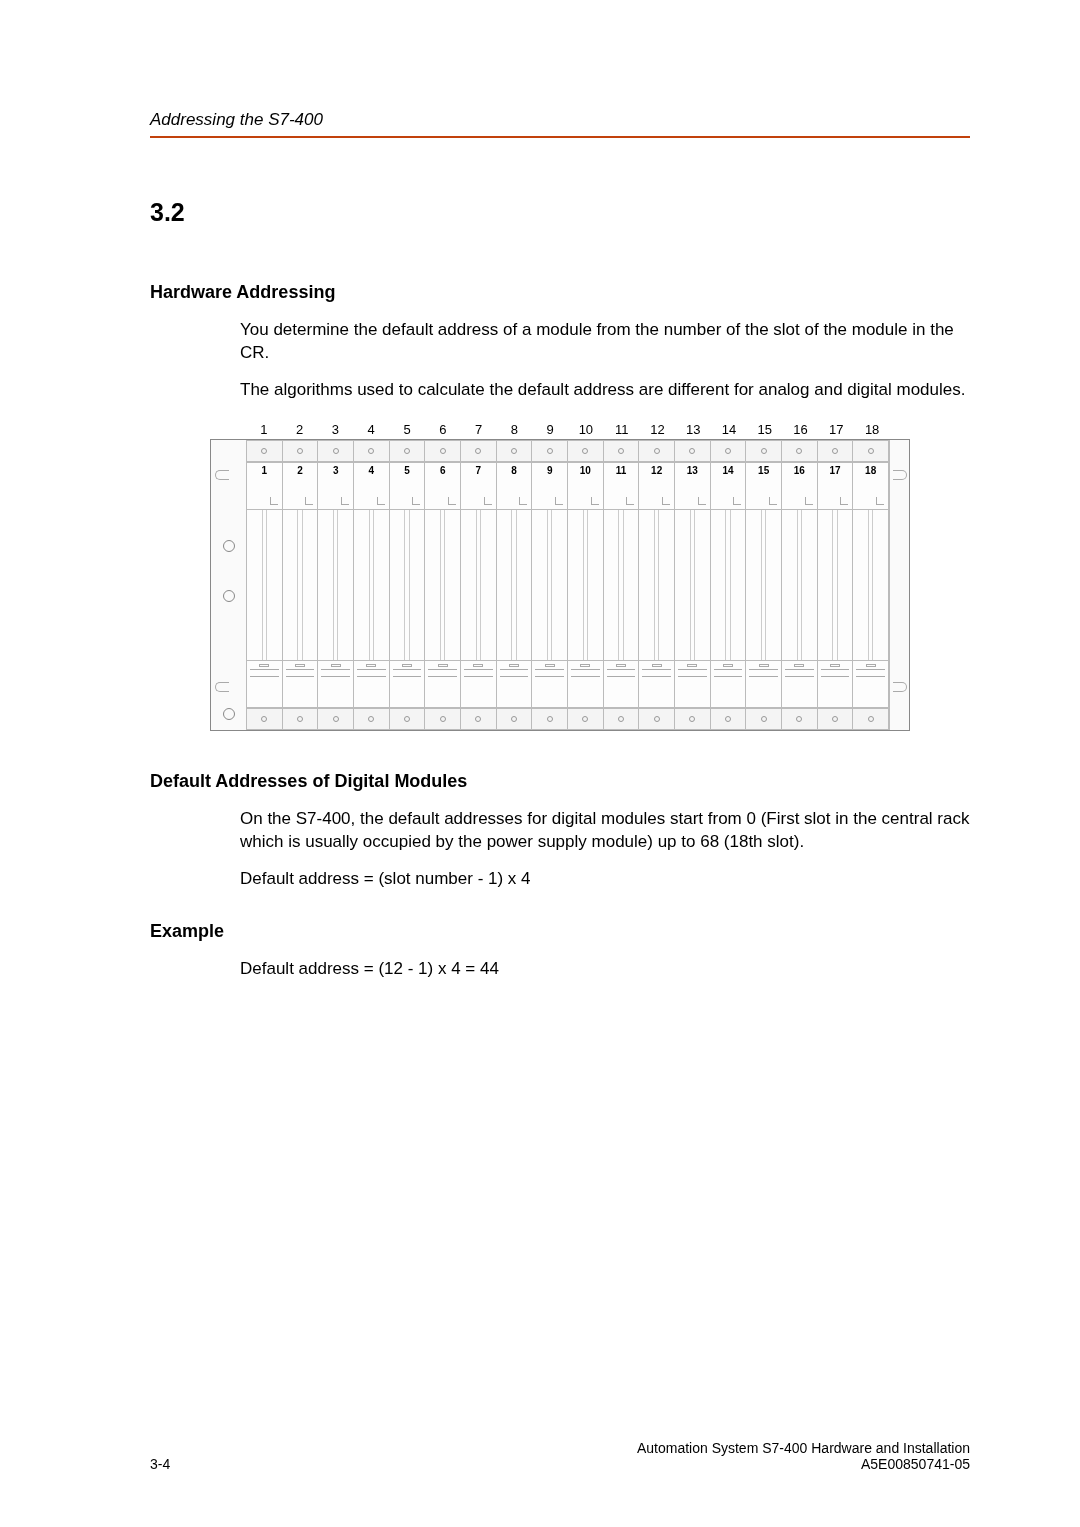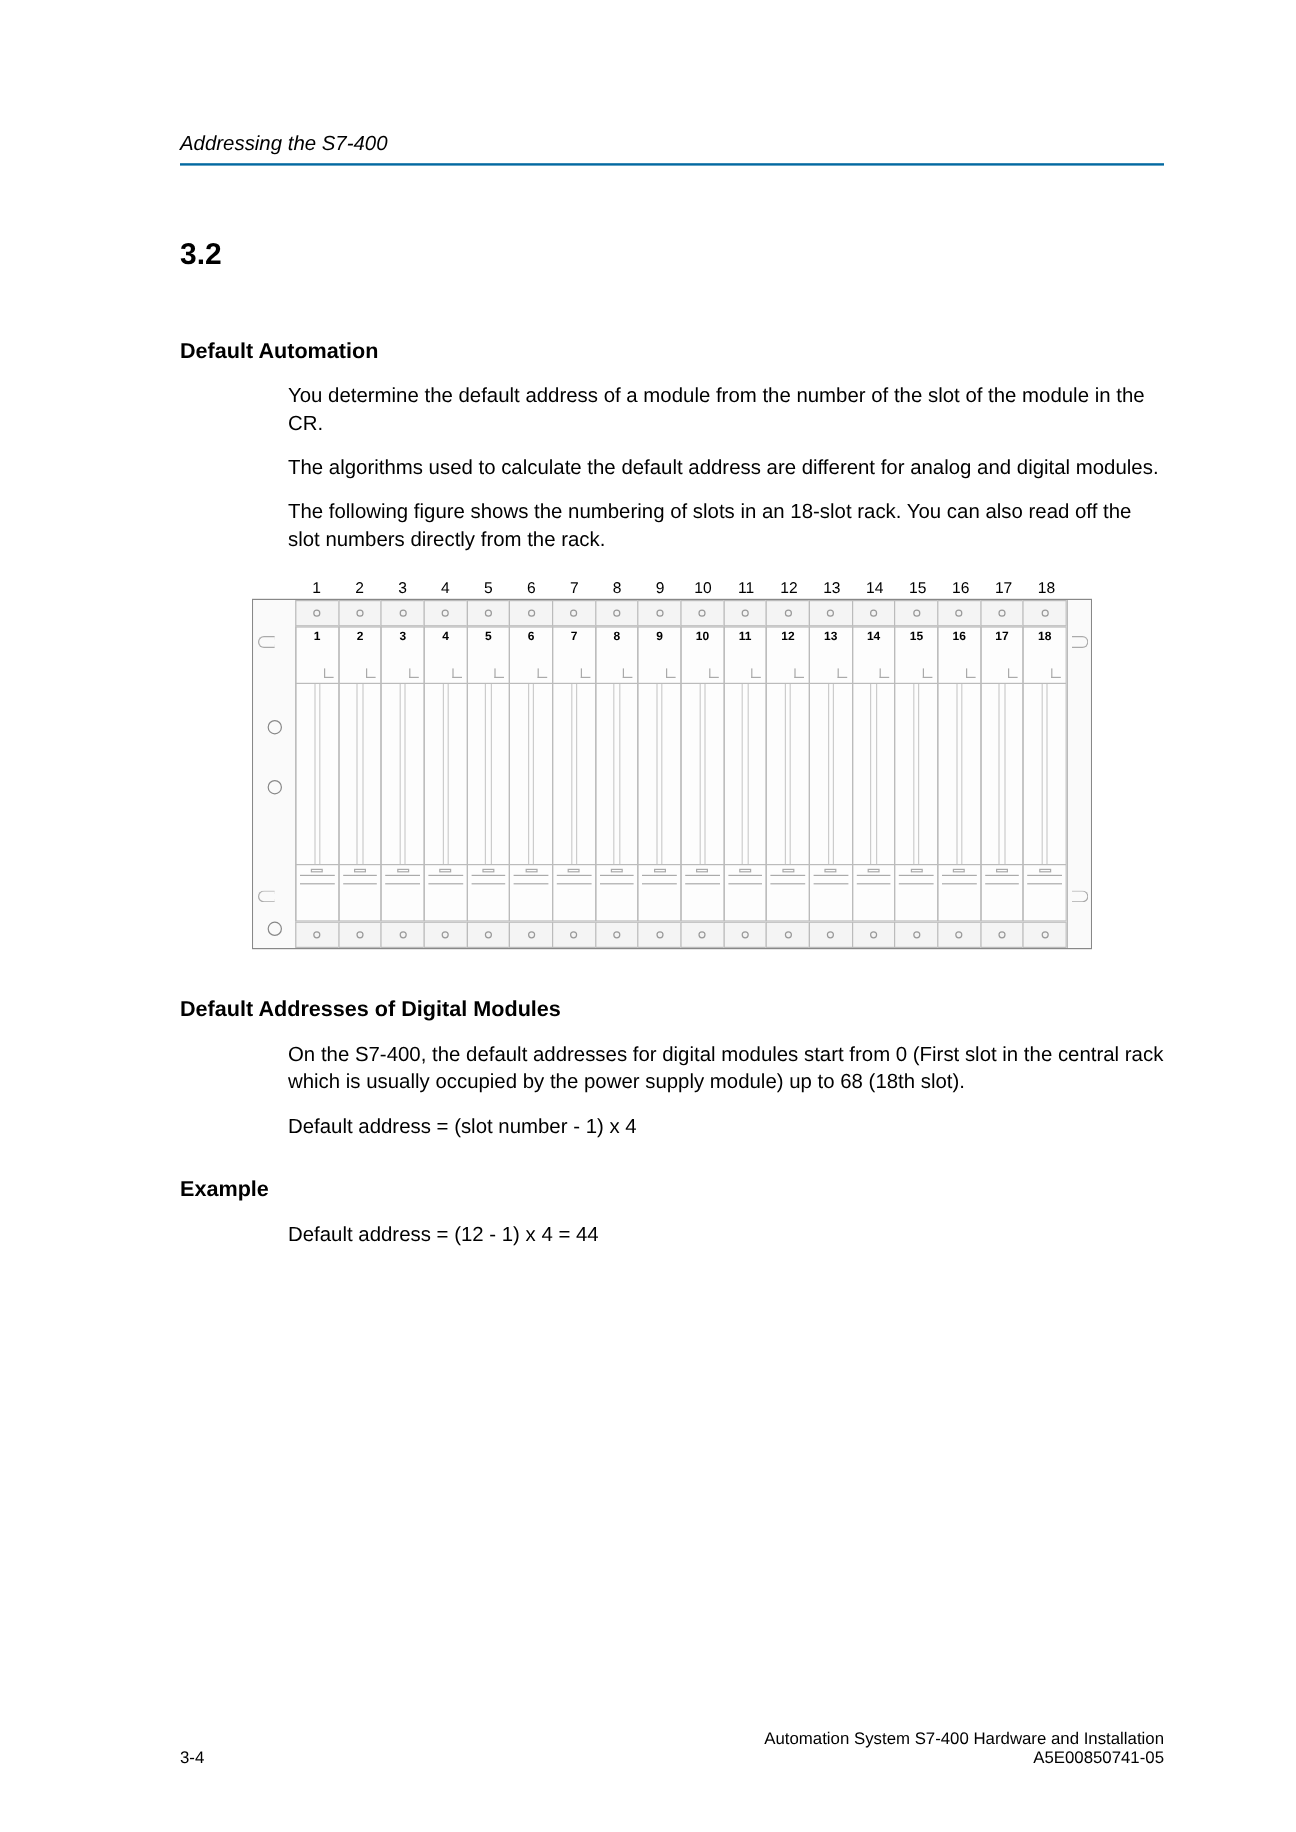--- a/index.html
+++ b/index.html
@@ -8,21 +8,21 @@
     font-family: Arial, Helvetica, sans-serif;
     color: #000;
     width: 1080px;
     height: 1527px;
     position: relative;
     padding: 110px 110px 60px 150px;
   }
   .running-head {
     font-style: italic;
     font-size: 17px;
-    border-bottom: 2px solid #0369a1;
+    border-bottom: 2px solid #c2410c;
     padding-bottom: 6px;
     margin-bottom: 60px;
   }
   .section-title {
     display: flex;
     gap: 50px;
     font-weight: bold;
     font-size: 25px;
     margin-bottom: 55px;
   }
@@ -92,25 +92,24 @@
 </style>
 </head>
 <body>
 
 <div class="running-head">Addressing the S7-400</div>
 
 <div class="section-title">
   <span class="section-num">3.2</span>
 </div>
 
-<h3>Default Automation</h3>
+<h3>Hardware Addressing</h3>
 <div class="body-block">
   <p>You determine the default address of a module from the number of the slot of the module in the CR.</p>
   <p>The algorithms used to calculate the default address are different for analog and digital modules.</p>
-  <p>The following figure shows the numbering of slots in an 18-slot rack. You can also read off the slot numbers directly from the rack.</p>
 </div>
 
 <div class="figure-wrap">
   <div class="rack-figure">
     <div class="slot-header" id="slot-header">
       <div></div>
 
     <div>1</div>
         <div>2</div>
         <div>3</div>

